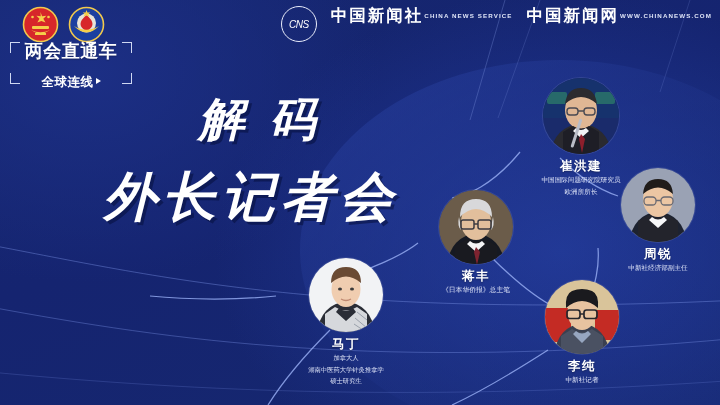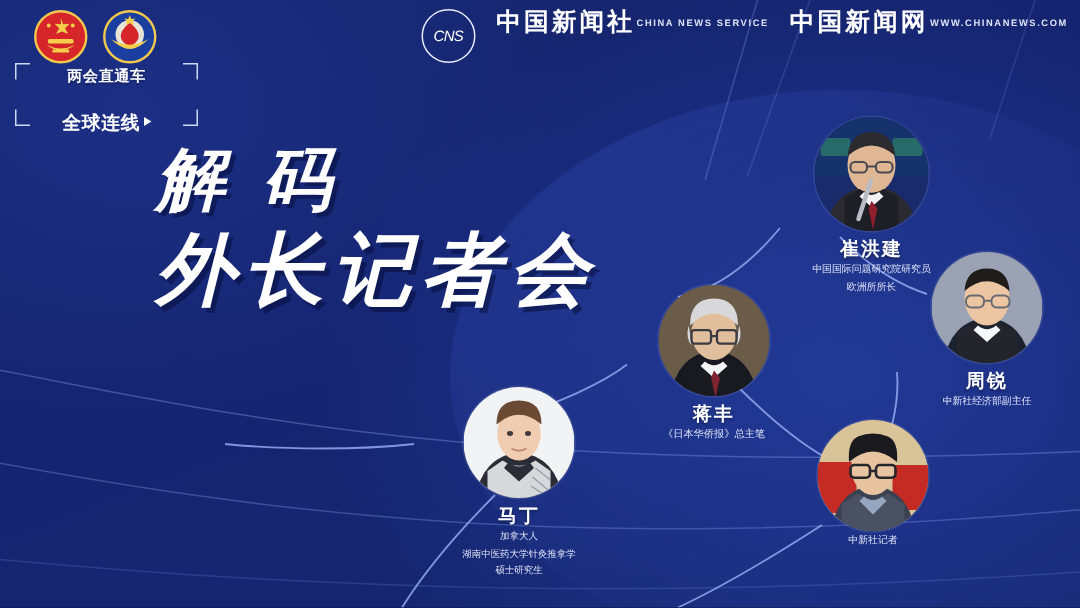--- a/index.html
+++ b/index.html
@@ -15,21 +15,21 @@
   .bg-svg{position:absolute;inset:0;width:720px;height:405px;}
 
   
   #tl-badge{position:absolute;left:6px;top:2px;width:130px;height:84px;}
   .emblems{position:absolute;left:16px;top:4px;display:flex;gap:9px;}
   .emblem{width:37px;height:37px;border-radius:50%;position:relative;}
   .emblem svg{display:block;}
   .badge-box{position:absolute;left:4px;top:40px;width:122px;height:42px;}
   .bb-line{position:absolute;background:#cfd8f2;}
   .bb-txt1{position:absolute;left:0;top:0;width:122px;text-align:center;
-           font-size:10px;font-weight:700;color:#ffffff;letter-spacing:.5px;
+           font-size:18px;font-weight:700;color:#ffffff;letter-spacing:.5px;
            line-height:19px;text-shadow:0 1px 1px rgba(0,0,0,.25);}
   .bb-txt2{position:absolute;left:0;top:31px;width:122px;text-align:center;
            font-size:12.5px;font-weight:700;color:#ffffff;letter-spacing:.5px;
            line-height:18px;}
   .bb-tri{display:inline-block;width:0;height:0;vertical-align:2px;margin-left:2px;
           border-left:5px solid #ffffff;border-top:3.5px solid transparent;
           border-bottom:3.5px solid transparent;}
 
   
   #tr-logo{position:absolute;right:8px;top:6px;height:34px;display:flex;
@@ -42,22 +42,22 @@
   .logo-cn{font-size:16.5px;font-weight:700;color:#ffffff;letter-spacing:2px;
            line-height:19px;}
   .logo-en{font-size:6.2px;font-weight:700;color:#dfe5f8;letter-spacing:1.1px;
            line-height:8px;}
 
   
   #title{position:absolute;left:86px;top:96px;width:330px;}
   .t-line{color:#ffffff;font-weight:700;font-style:italic;
           letter-spacing:6px;line-height:1;
           text-shadow:3px 3px 0 rgba(6,14,60,.55);}
-  .t1{font-size:46px;padding-left:18px;}
-  .t2{font-size:53px;text-align:center;margin-top:12px;}
+  .t1{font-size:46px;text-align:center;padding-left:18px;}
+  .t2{font-size:53px;text-align:center;margin-top:28px;}
 
   
   .person{position:absolute;text-align:center;}
   .pavatar{border-radius:50%;overflow:hidden;position:relative;
            margin:0 auto;box-shadow:0 0 0 1px rgba(255,255,255,.10);}
   .pname{color:#ffffff;font-weight:700;letter-spacing:1.5px;
          margin-top:5px;line-height:1.15;text-shadow:0 1px 2px rgba(0,0,0,.35);}
   .prole{color:#dde3f7;line-height:1.45;margin-top:2px;}
 
   .p-cui  {left:496px;top:78px;width:170px;}
@@ -277,16 +277,17 @@
         <ellipse cx="37" cy="74" rx="27" ry="30" fill="#3a4050"></ellipse>
         <ellipse cx="37" cy="32" rx="14.5" ry="18" fill="#e8c3a0"></ellipse>
         <path d="M21 28 q16 -14 32 0 q1 -14 -6 -17 q-10 -4 -20 0 q-7 3 -6 17z" fill="#1a1a1e"></path>
         <rect x="22" y="30" width="13" height="8.5" rx="2.5" fill="none" stroke="#26262c" stroke-width="1.7"></rect>
         <rect x="39" y="30" width="13" height="8.5" rx="2.5" fill="none" stroke="#26262c" stroke-width="1.7"></rect>
         <line x1="35" y1="34" x2="39" y2="34" stroke="#26262c" stroke-width="1.7"></line>
         <path d="M27 49 q10 7 20 0 l11 7 v20 h-42 v-20z" fill="#4a5162"></path>
         <path d="M31 51 q6 5 12 0 l3 3 -9 9 -9 -9z" fill="#97a6c0"></path>
       </svg>
     </div>
+    <div class="pname">李纯</div>
     <div class="prole">中新社记者</div>
   </div>
 
 </div>
 
 </body></html>

